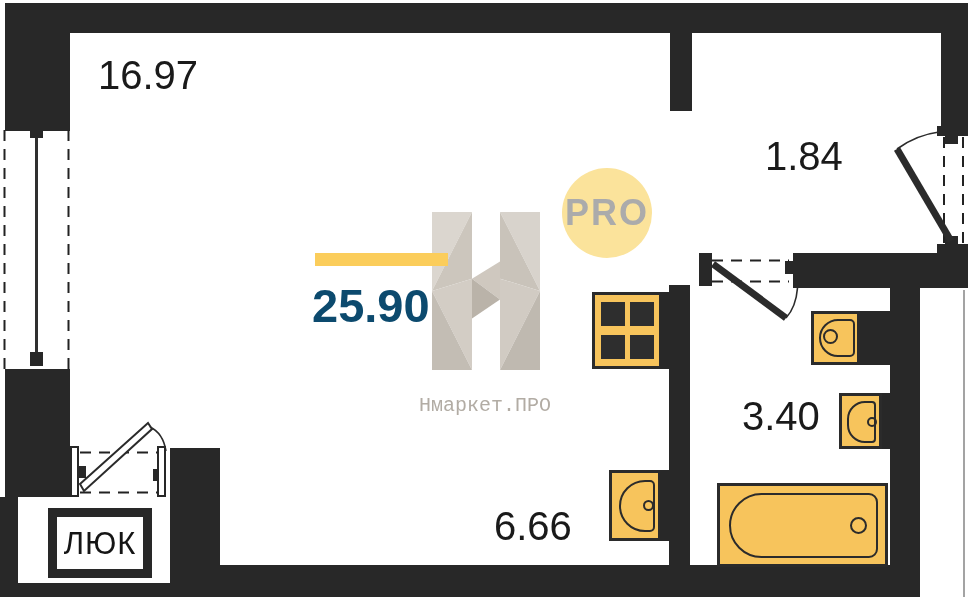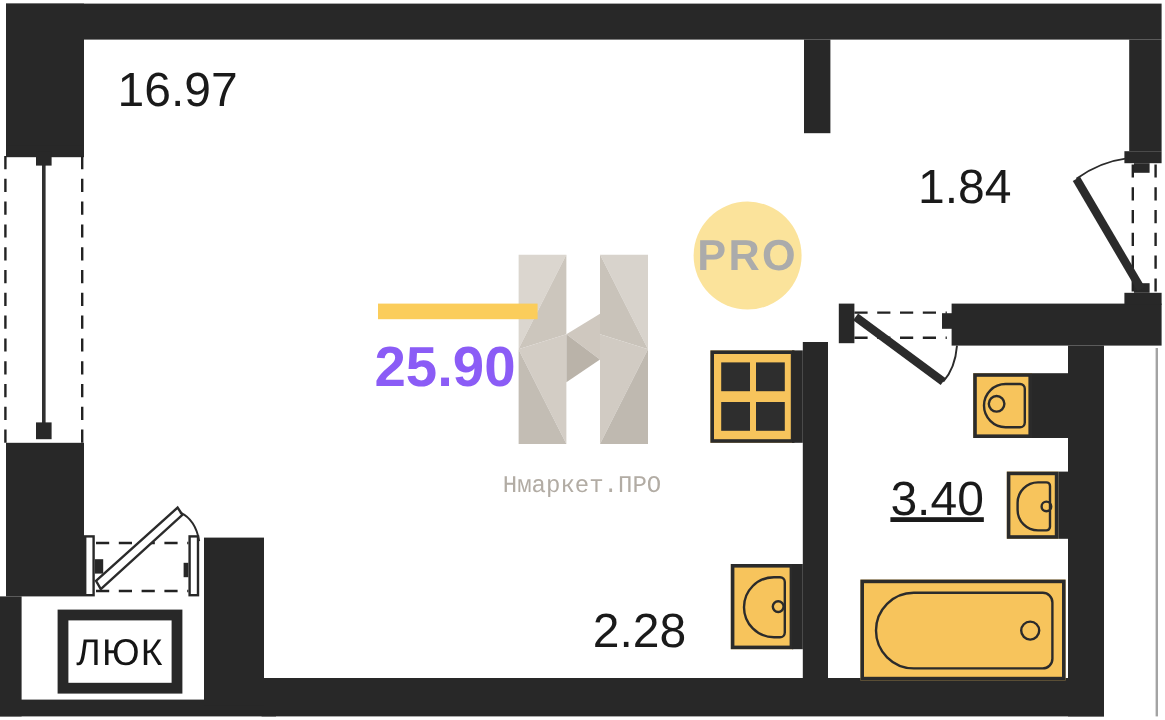--- a/index.html
+++ b/index.html
@@ -9,21 +9,21 @@
   }
   .wall{position:absolute;background:var(--wall,#282828);}
   .fixture{position:absolute;background:var(--fixture-fill,#F7C45C);
     border:3px solid var(--fixture-stroke,#2b2b2b);box-sizing:border-box;}
   .basin{position:absolute;border:2px solid var(--fixture-stroke,#2b2b2b);box-sizing:border-box;}
   .tapdot{position:absolute;border:2px solid var(--fixture-stroke,#2b2b2b);border-radius:50%;box-sizing:border-box;}
   .burner{position:absolute;background:#2e2e2e;}
   .door-jamb{position:absolute;background:#fff;border:2px solid #282828;box-sizing:border-box;}
   .stop{position:absolute;background:#282828;}
   .room-label{position:absolute;font-size:40px;color:var(--label-text,#1a1a1a);line-height:1;white-space:nowrap;}
-  .total-label{position:absolute;font-size:47px;font-weight:700;color:#8b5cf6;line-height:1;white-space:nowrap;}
+  .total-label{position:absolute;font-size:47px;font-weight:700;color:#0c4a6e;line-height:1;white-space:nowrap;}
   .accent-bar{position:absolute;background:var(--accent-bar,#FBCD5B);}
   .pro-circle{position:absolute;width:90px;height:90px;border-radius:50%;
     background:var(--pro-circle-fill,#FBE39B);text-align:center;}
   .pro-circle span{font-size:36px;font-weight:700;letter-spacing:2px;
     color:var(--pro-text,#ABABAB);line-height:90px;}
   .brand{position:absolute;font-size:20px;color:var(--brand-text,#B2ACA4);
     text-align:center;white-space:nowrap;line-height:1;}
   .hatch-box{position:absolute;background:#fff;border:9px solid #282828;box-sizing:border-box;
     display:flex;align-items:center;justify-content:center;}
   .hatch-box span{font-size:31px;color:#151515;letter-spacing:1px;line-height:1;}
@@ -45,21 +45,21 @@
     <polygon points="40,0 40,70 0,83" fill="#CCC6BD"></polygon>
     <polygon points="0,83 40,70 40,166" fill="#D3CDC5"></polygon>
     <polygon points="0,83 40,166 0,166" fill="#C3BDB4"></polygon>
     <polygon points="68,0 108,0 108,83" fill="#D8D3CC"></polygon>
     <polygon points="68,0 108,83 68,70" fill="#C9C3BA"></polygon>
     <polygon points="68,70 108,83 68,166" fill="#D1CBC3"></polygon>
     <polygon points="108,83 108,166 68,166" fill="#BFB9B0"></polygon>
     <polygon points="40,70 68,52 68,92" fill="#CFC8BF"></polygon>
     <polygon points="40,70 68,92 40,112" fill="#BAB3A9"></polygon>
   </svg>
-  <div class="pro-circle" style="left:562px;top:168px;margin-left:16px;">
+  <div class="pro-circle" style="left:562px;top:168px;">
     <span>PRO</span>
   </div>
   <div class="brand" style="left:390px;top:396px;width:190px;font-family:Liberation Mono, monospace;">Нмаркет.ПРО</div>
 
   <div class="accent-bar" style="left:315px;top:253px;width:133px;height:13px;"></div>
   <div class="total-label" style="left:312px;top:282px;">25.90</div>
 
   <div class="wall" style="left:5px;top:3px;width:963px;height:30px;"></div>
   <div class="wall" style="left:5px;top:3px;width:65px;height:119px;"></div>
   <div class="wall" style="left:5px;top:121px;width:65px;height:10px;"></div>
@@ -144,20 +144,20 @@
   </div>
   <div class="stop" style="left:882px;top:393px;width:8px;height:56px;"></div>
 
   <div class="fixture" style="left:717px;top:483px;width:171px;height:84px;">
     <div class="basin" style="left:9px;top:7px;width:149px;height:65px;border-radius:36px 10px 10px 36px;"></div>
     <div class="tapdot" style="left:130px;top:31px;width:17px;height:17px;"></div>
   </div>
 
   <div class="room-label" style="left:98px;top:55px;">16.97</div>
   <div class="room-label" style="left:765px;top:136px;">1.84</div>
-  <div class="room-label" style="left:742px;top:396px;text-decoration:underline;">3.40</div>
-  <div class="room-label" style="left:494px;top:506px;">2.28</div>
+  <div class="room-label" style="left:742px;top:396px;">3.40</div>
+  <div class="room-label" style="left:494px;top:506px;">6.66</div>
 
   <div class="hatch-box" style="left:48px;top:508px;width:104px;height:70px;">
     <span>ЛЮК</span>
   </div>
 
 </div>
 
 </body></html>

